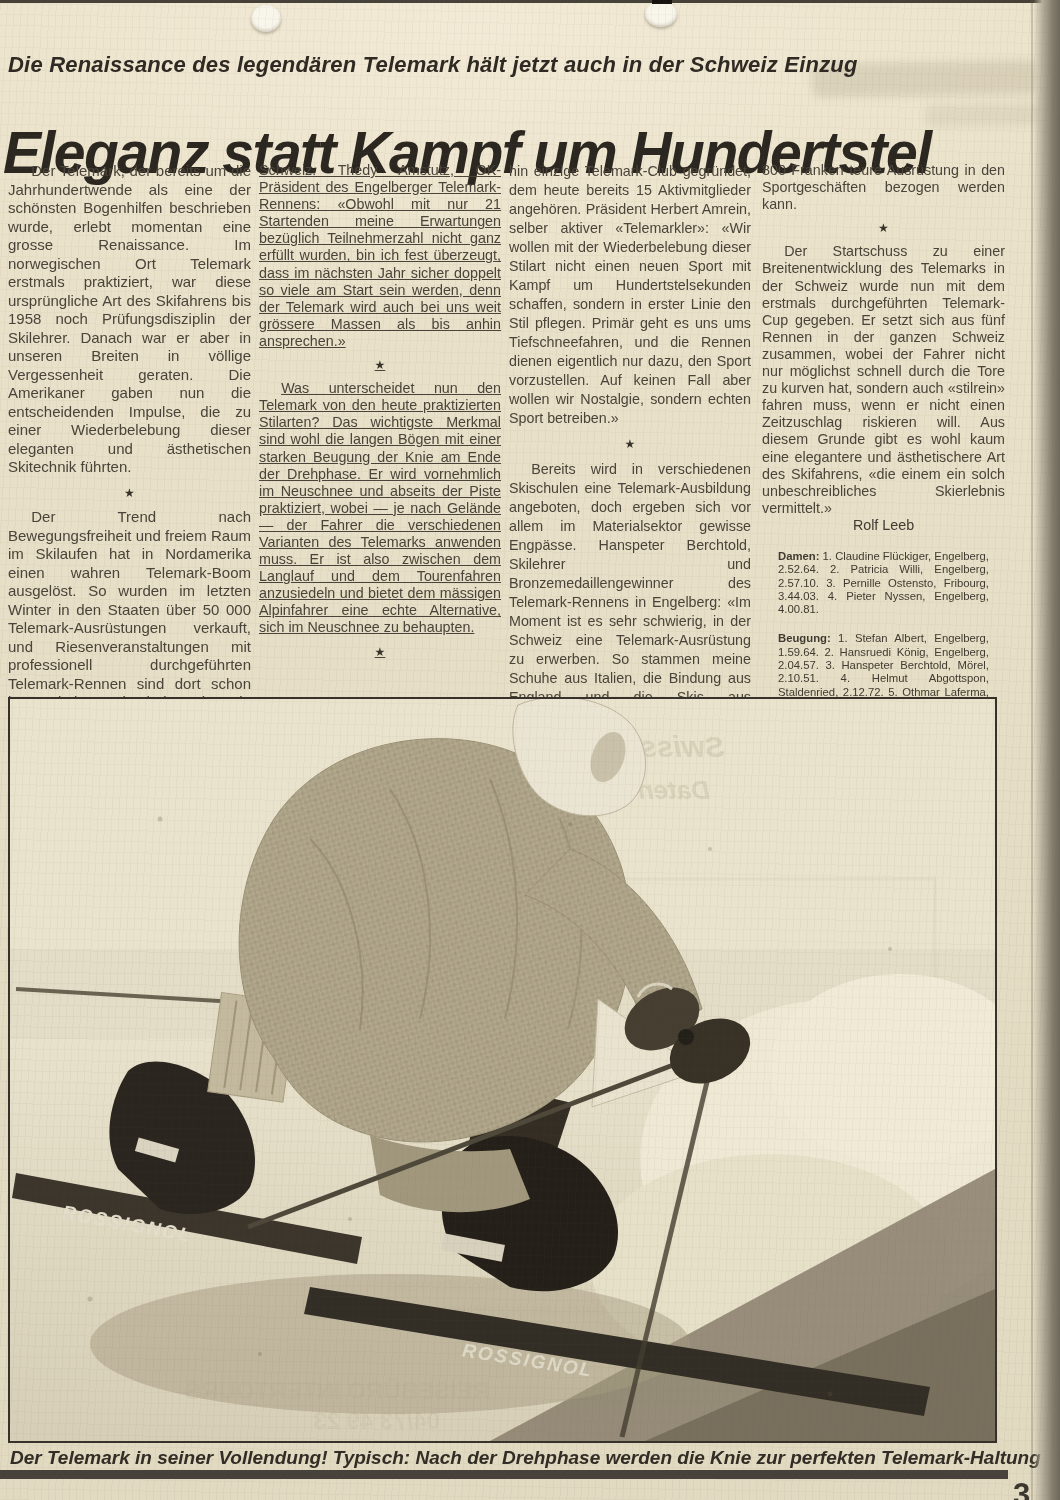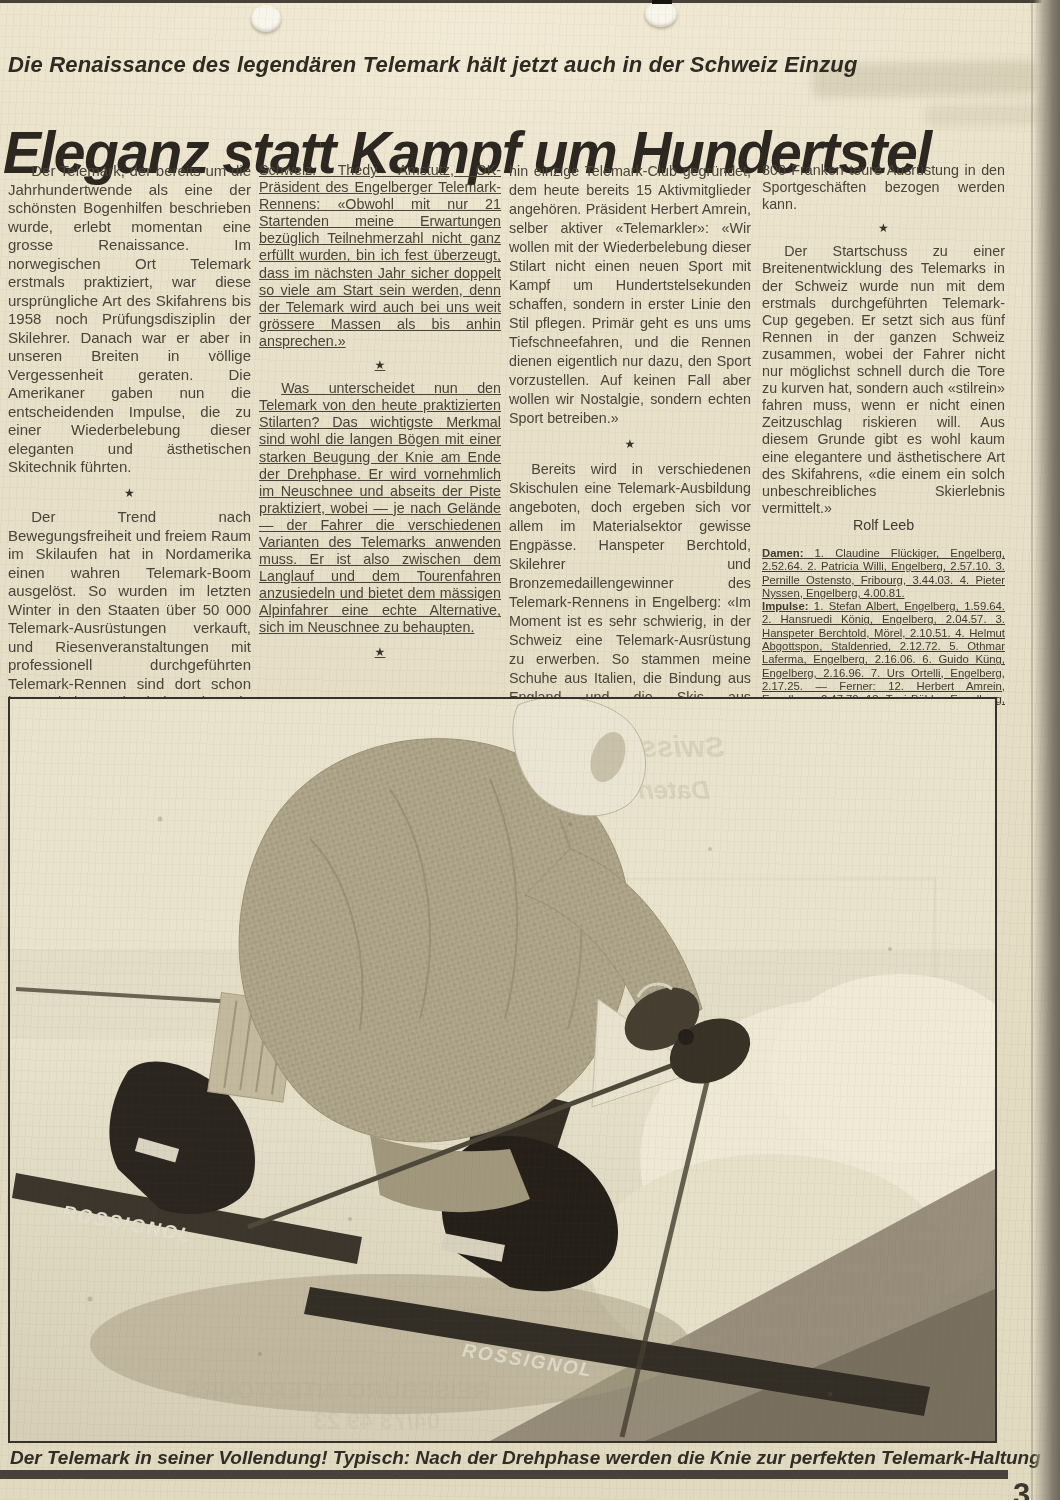--- a/index.html
+++ b/index.html
@@ -39,21 +39,21 @@
   .col p{margin:0;}
   .indent{text-indent:1.55em;}
   .col-1{left:8px;width:243px;font-size:15px;line-height:18.5px;}
   .col-2{left:259px;width:242px;font-size:14.3px;line-height:17.1px;text-decoration:underline;}
   .col-3{left:509px;width:242px;font-size:14.3px;line-height:19px;}
   .col-4{left:762px;width:243px;font-size:14.3px;line-height:17.1px;}
   .star{display:block;text-align:center;font-size:12px;color:#37322a;margin:7px 0 6px;}
   .byline{text-align:center;margin-top:2px;color:#3f3931;}
 
   .results{margin-top:13px;font-size:11.3px;line-height:13.3px;color:#403a30;text-align:justify;}
-  .results p{margin:0;text-decoration:underline;}
+  .results p{margin:16px;}
   .results .b{font-weight:bold;}
 
   .photo-frame{position:absolute;left:8px;top:697px;width:989px;height:746px;
     border:2px solid #36312a;box-sizing:border-box;background:#e5dec8;}
   .photo-frame svg{display:block;width:100%;height:100%;}
 
   .caption{position:absolute;left:10px;top:1447px;width:1000px;font-size:19px;
     font-weight:bold;font-style:italic;color:#312c25;white-space:nowrap;}
   .footer-rule{position:absolute;left:0;top:1470px;width:1008px;height:9px;background:#46413a;}
   .pagenum{position:absolute;left:1013px;top:1477px;font-size:31px;font-weight:bold;color:#3b362e;}
@@ -93,21 +93,21 @@
 
   <div class="col col-4">
     <p>800 Franken teure Ausrüstung in den Sportgeschäften bezogen werden kann.</p>
     <span class="star">★</span>
     <p class="indent">Der Startschuss zu einer Breitenentwicklung des Telemarks in der Schweiz wurde nun mit dem erstmals durchgeführten Telemark-Cup gegeben. Er setzt sich aus fünf Rennen in der ganzen Schweiz zusammen, wobei der Fahrer nicht nur möglichst schnell durch die Tore zu kurven hat, sondern auch «stilrein» fahren muss, wenn er nicht einen Zeitzuschlag riskieren will. Aus diesem Grunde gibt es wohl kaum eine elegantere und ästhetischere Art des Skifahrens, «die einem ein solch unbeschreibliches Skierlebnis vermittelt.»</p>
     <p class="byline">Rolf Leeb</p>
 
     <div class="results">
       <p><span class="b">Damen:</span>
          <span>1. Claudine Flückiger, Engelberg, 2.52.64. 2. Patricia Willi, Engelberg, 2.57.10. 3. Pernille Ostensto, Fribourg, 3.44.03. 4. Pieter Nyssen, Engelberg, 4.00.81.</span></p>
-      <p><span class="b">Impulse:</span>
+      <p><span class="b">Beugung:</span>
          <span>1. Stefan Albert, Engelberg, 1.59.64. 2. Hansruedi König, Engelberg, 2.04.57. 3. Hanspeter Berchtold, Mörel, 2.10.51. 4. Helmut Abgottspon, Staldenried, 2.12.72. 5. Othmar Laferma, Engelberg, 2.16.06. 6. Guido Küng, Engelberg, 2.16.96. 7. Urs Ortelli, Engelberg, 2.17.25. — Ferner: 12. Herbert Amrein, Engelberg, 2.47.70. 13. Toni Bühler, Engelberg, 2.51.08. 14. Sepp Zurfluh, Engelberg, 2.51.95.</span></p>
     </div>
   </div>
 
   <div class="photo-frame">
     <svg viewBox="0 0 985 742" preserveAspectRatio="none">
       <defs>
         <pattern id="tw" width="7" height="7" patternUnits="userSpaceOnUse" patternTransform="rotate(28)">
           <rect width="7" height="7" fill="#b1a78d"></rect>
           <rect width="3.5" height="3.5" fill="#988d71"></rect>

